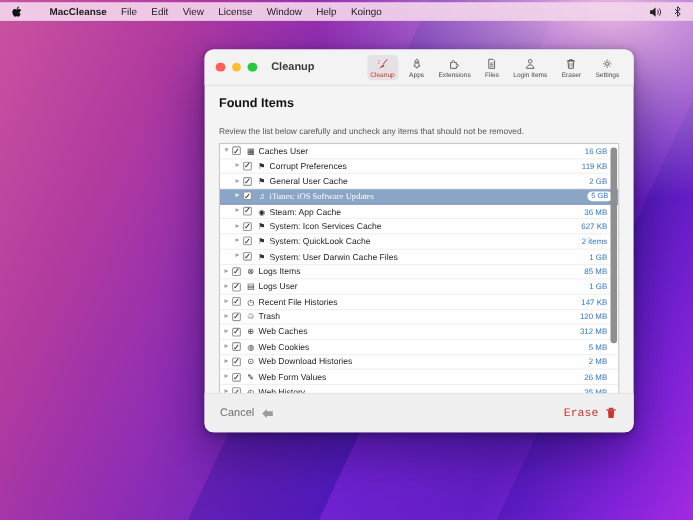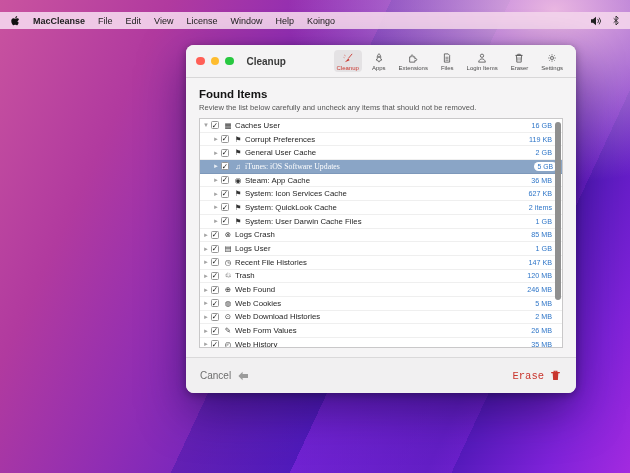--- a/index.html
+++ b/index.html
@@ -10,24 +10,24 @@
     position:relative; width:630px; height:473px; overflow:hidden;
     background:
       radial-gradient(ellipse 430px 280px at 88% 2%, rgba(240,190,226,.95), rgba(240,190,226,0) 62%),
       linear-gradient(115deg, rgba(0,0,0,0) 46%, rgba(55,18,165,.38) 46%, rgba(55,18,165,.38) 60%, rgba(0,0,0,0) 60%),
       linear-gradient(115deg, rgba(0,0,0,0) 60%, rgba(140,40,225,.38) 60%, rgba(140,40,225,.38) 79%, rgba(0,0,0,0) 79%),
       linear-gradient(115deg, #c9539f 0%, #b13a9f 20%, #8f2db4 38%, #5f1fc8 60%, #4a18b4 76%, #7e22d8 90%, #a32ae0 100%);
   }
 
   
   .menubar {
-    position:absolute; top:12px; left:0; right:0; height:17px;
+    position:absolute; top:2px; left:0; right:0; height:17px;
     background:rgba(243,212,235,.92);
     display:flex; align-items:center; padding:0 10px;
-    font-size:9px; color:#1c1c1c;
+    font-size:9px; color:#1c1c1c;gap:12px;
   }
   .menubar .apple { width:11px; height:12px; margin-right:12px; color:#111; display:flex; align-items:center; }
   .menu-item { margin-right:13px; white-space:nowrap; }
   .menu-item.app-name { font-weight:bold; }
   .menubar-status { margin-left:auto; display:flex; align-items:center; gap:10px; color:#222; }
   .menubar-status svg { display:block; }
 
   
   .window {
     position:absolute; left:186px; top:45px; width:390px; height:348px;
@@ -48,21 +48,21 @@
     display:flex; flex-direction:column; align-items:center; gap:0px;
     font-size:6px; color:#4a4a4a; padding:2px 3px 1px; border-radius:4px; cursor:default;
   }
   .tool-item svg { width:12px; height:12px; color:#555; }
   .tool-item.selected { background:#e4e2e4; color:#c9362e; }
   .tool-item.selected svg { color:#c9362e; }
 
   
   .content { padding:0 13px; }
   .section-heading { margin-top:10px; font-size:11.5px; font-weight:bold; color:#141414; }
-  .section-desc { margin-top:3px; font-size:7.6px; color:#555; }
+  .section-desc { margin-top:15px; font-size:7.6px; color:#555; }
 
   .list {
     margin-top:6px; height:230px; background:#fff;
     border:1px solid #c9c8c9; position:relative; overflow:hidden;
   }
   .row {
     height:13.7px; display:flex; align-items:center;
     border-bottom:1px solid #efefef; padding-left:3px; font-size:7.8px; color:#1f1f1f;
   }
   .row.level1 { padding-left:13px; }
@@ -246,21 +246,21 @@
             <span class="disclosure">►</span>
             <span class="checkbox">✓</span>
             <span class="row-icon">⚑</span>
             <span class="row-label">System: User Darwin Cache Files</span>
             <span class="row-size">1 GB</span>
           </div>
           <div class="row">
             <span class="disclosure">►</span>
             <span class="checkbox">✓</span>
             <span class="row-icon">⊗</span>
-            <span class="row-label">Logs Crash</span>
+            <span class="row-label">Logs Items</span>
             <span class="row-size">85 MB</span>
           </div>
           <div class="row">
             <span class="disclosure">►</span>
             <span class="checkbox">✓</span>
             <span class="row-icon">▤</span>
             <span class="row-label">Logs User</span>
             <span class="row-size">1 GB</span>
           </div>
           <div class="row">
@@ -274,22 +274,22 @@
             <span class="disclosure">►</span>
             <span class="checkbox">✓</span>
             <span class="row-icon">♲</span>
             <span class="row-label">Trash</span>
             <span class="row-size">120 MB</span>
           </div>
           <div class="row">
             <span class="disclosure">►</span>
             <span class="checkbox">✓</span>
             <span class="row-icon">⊕</span>
-            <span class="row-label">Web Found</span>
-            <span class="row-size">246 MB</span>
+            <span class="row-label">Web Caches</span>
+            <span class="row-size">312 MB</span>
           </div>
           <div class="row">
             <span class="disclosure">►</span>
             <span class="checkbox">✓</span>
             <span class="row-icon">◍</span>
             <span class="row-label">Web Cookies</span>
             <span class="row-size">5 MB</span>
           </div>
           <div class="row">
             <span class="disclosure">►</span>

